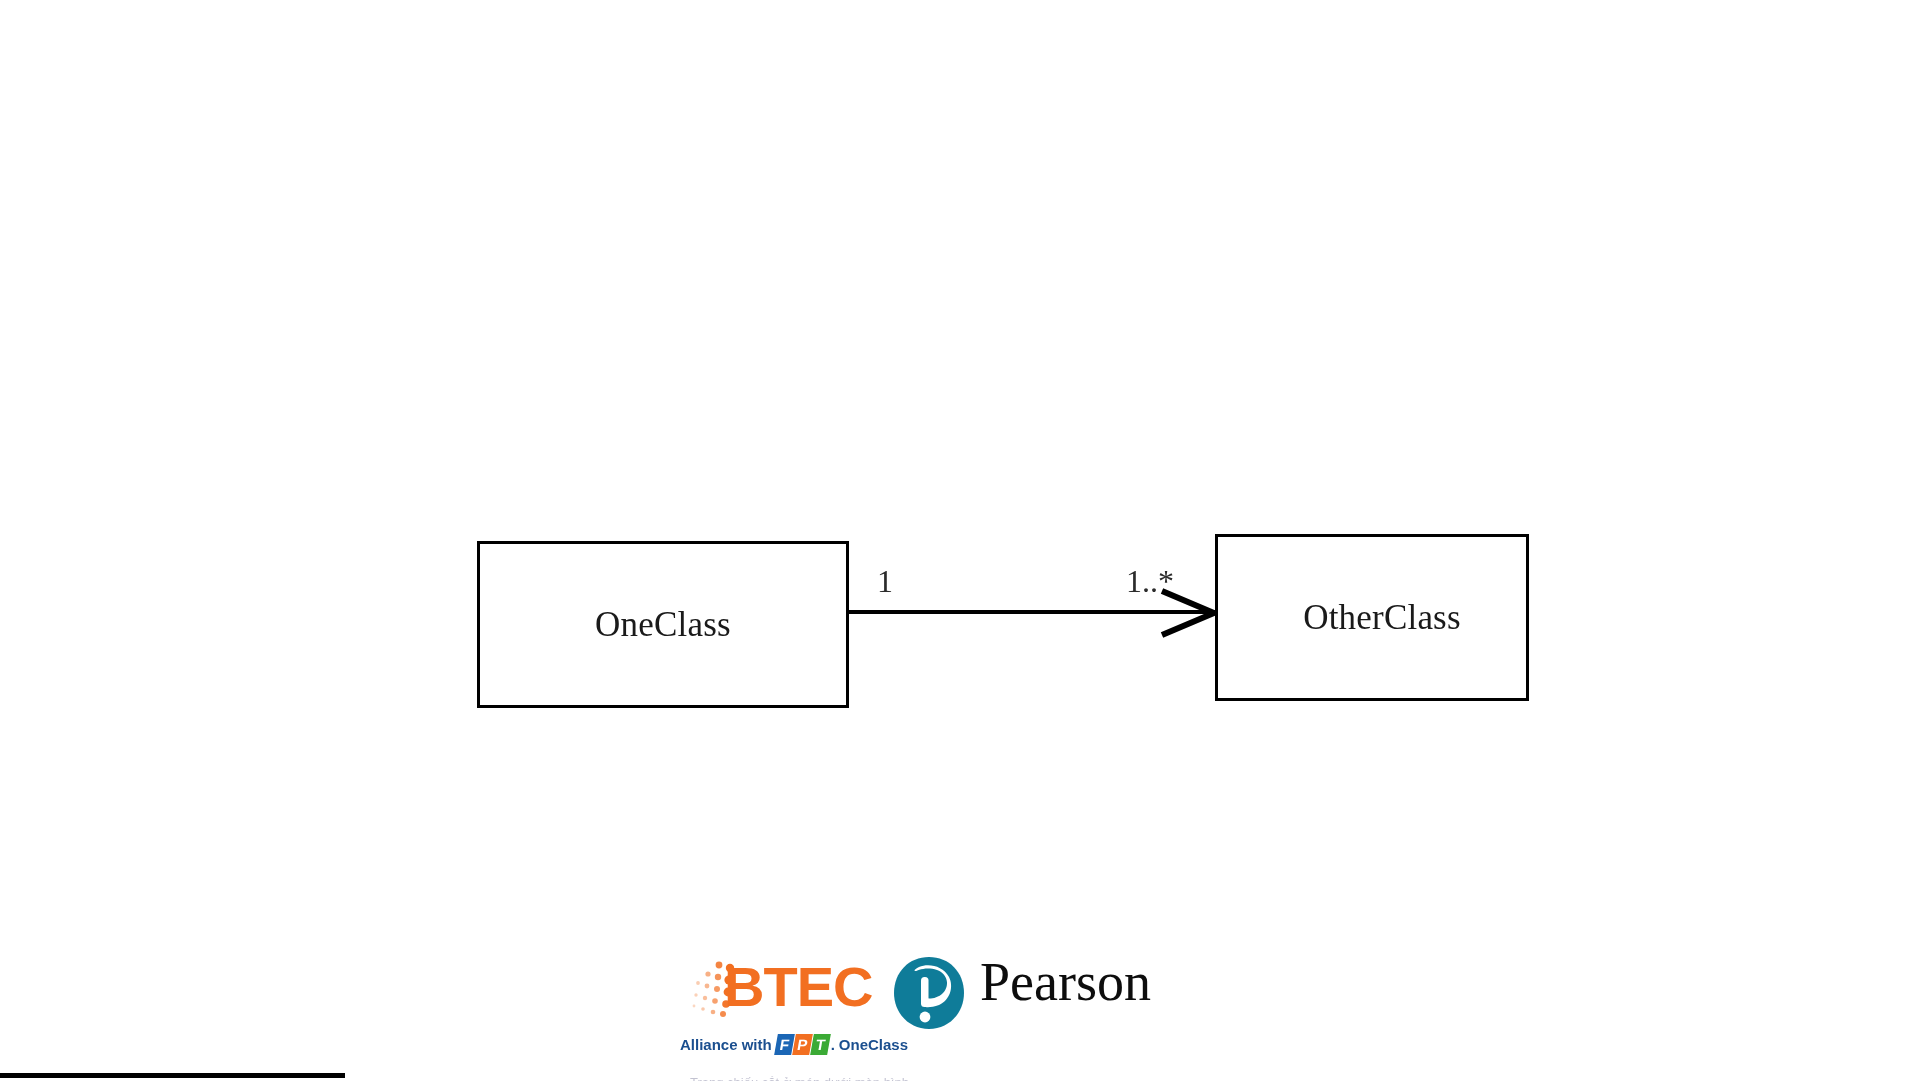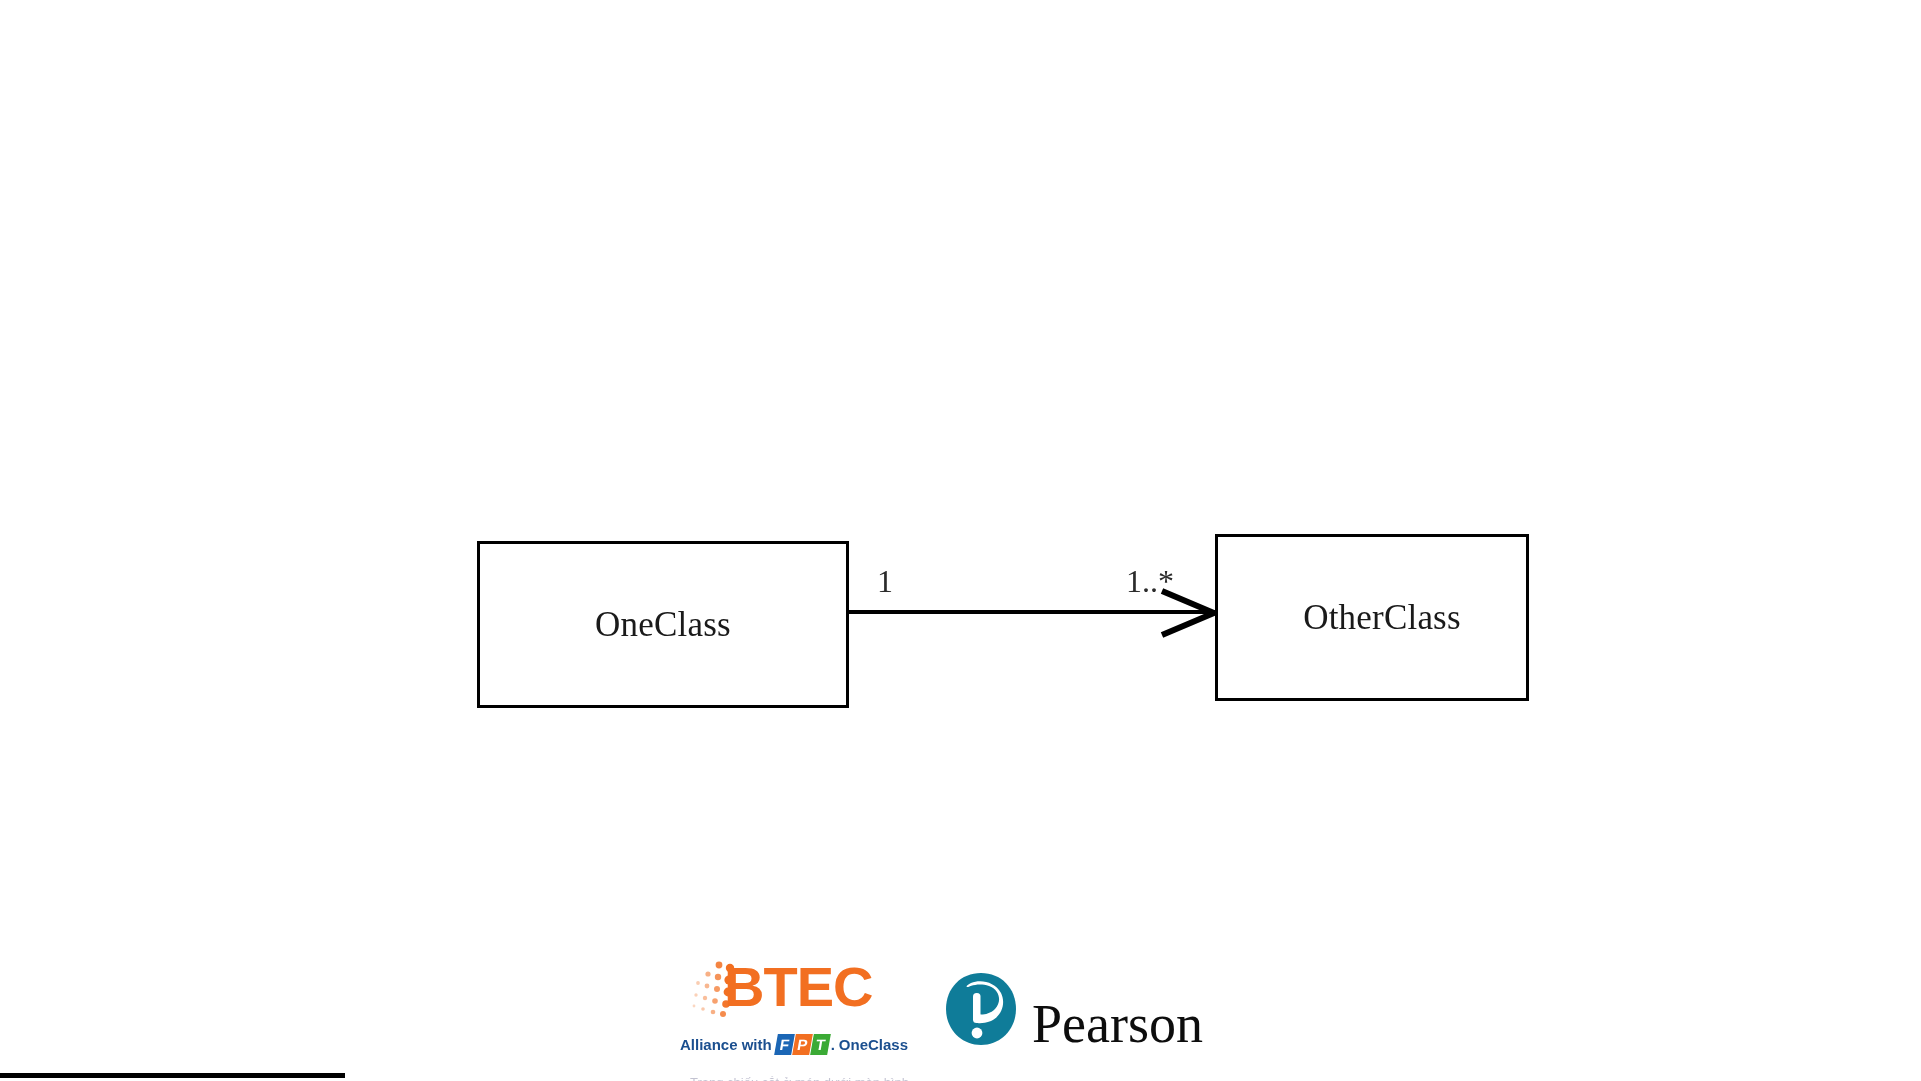--- a/index.html
+++ b/index.html
@@ -149,26 +149,26 @@
     font-family: "Liberation Sans", sans-serif;
     font-size: 15px;
     font-weight: 700;
     color: #1B4F8F;
     margin-left: 1px;
   }
 
   
   #pearson-logo {
     position: absolute;
-    left: 944px;
+    left: 892px;
     top: 20px;
     width: 296px;
     height: 96px;
     display: flex;
-    align-items: flex-end;
+    align-items: flex-start;
   }
   .pearson-mark {
     width: 74px;
     height: 80px;
     position: relative;
     flex: 0 0 auto;
   }
   .pearson-wordmark {
     font-family: "Liberation Serif", serif;
     font-size: 54px;

